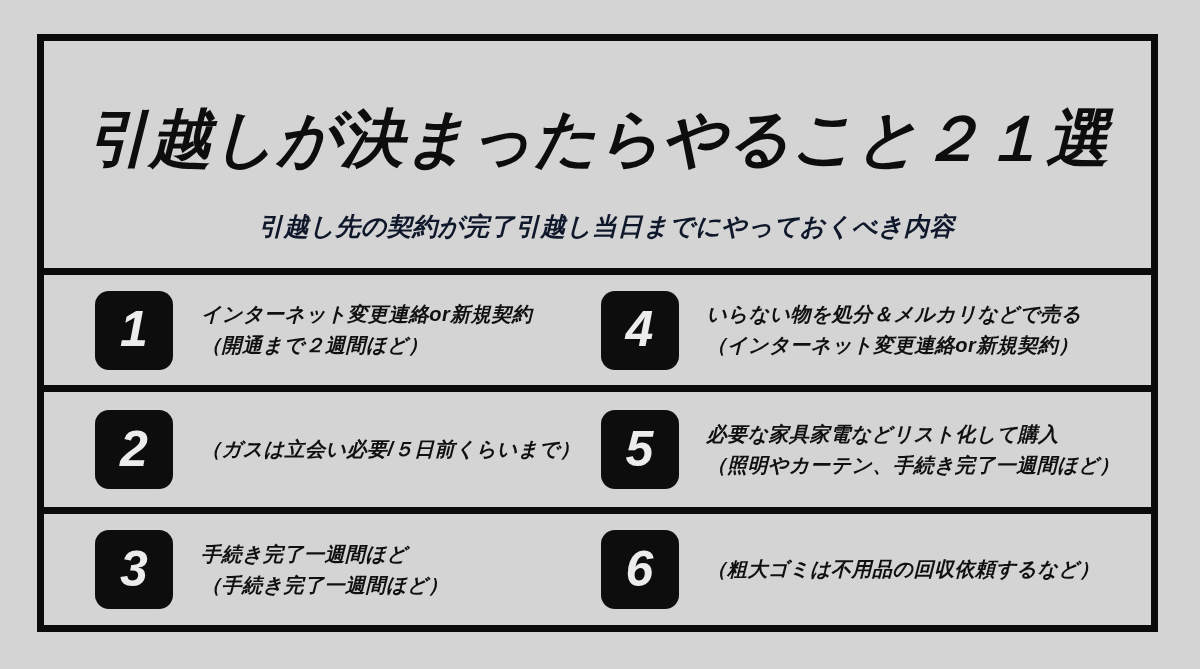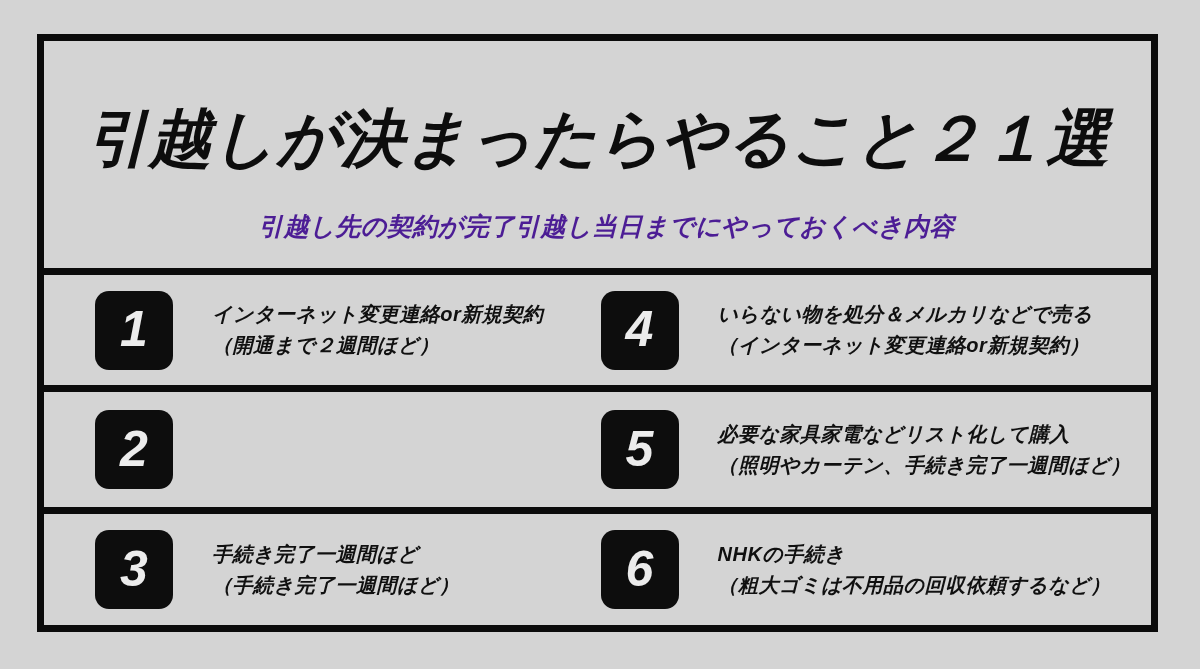--- a/index.html
+++ b/index.html
@@ -37,21 +37,21 @@
     font-weight: 900;
     letter-spacing: 0px;
     color: #0d0d0d;
     white-space: nowrap;
   }
   .card-subtitle {
     font-size: 25px;
     line-height: 1;
     font-weight: 700;
     letter-spacing: 0.5px;
-    color: #4c1d95;
+    color: #0f172a;
     white-space: nowrap;
     margin-left: 18px;
   }
   .task-row {
     display: flex;
     border-bottom: 7px solid #0b0b0b;
   }
   .task-row.r1 { height: 117px; }
   .task-row.r2 { height: 122px; }
   .task-row.r3 { height: 111px; border-bottom: none; }
@@ -70,21 +70,21 @@
     display: flex;
     align-items: center;
     justify-content: center;
     color: #ececec;
     font-size: 50px;
     font-weight: 700;
     line-height: 1;
     padding-bottom: 2px;
   }
   .task-text {
-    margin-left: 39px;
+    margin-left: 28px;
     font-size: 20px;
     font-weight: 700;
     line-height: 31px;
     letter-spacing: 0.5px;
     color: #101010;
     white-space: nowrap;
   }
 </style>
 </head>
 <body>
@@ -110,20 +110,21 @@
         <div>いらない物を処分＆メルカリなどで売る</div>
         <div>（インターネット変更連絡or新規契約）</div>
       </div>
     </div>
   </div>
 
   <div class="task-row r2">
     <div class="task-item left-col">
       <div class="num-badge">2</div>
       <div class="task-text">
+        <div>（ガスは立会い必要/５日前くらいまで）</div>
       </div>
     </div>
     <div class="task-item right-col">
       <div class="num-badge">5</div>
       <div class="task-text">
         <div>必要な家具家電などリスト化して購入</div>
         <div>（照明やカーテン、手続き完了一週間ほど）</div>
       </div>
     </div>
   </div>
@@ -132,19 +133,18 @@
     <div class="task-item left-col">
       <div class="num-badge">3</div>
       <div class="task-text">
         <div>手続き完了一週間ほど</div>
         <div>（手続き完了一週間ほど）</div>
       </div>
     </div>
     <div class="task-item right-col">
       <div class="num-badge">6</div>
       <div class="task-text">
-        <div>NHKの手続き</div>
         <div>（粗大ゴミは不用品の回収依頼するなど）</div>
       </div>
     </div>
   </div>
 
 </div>
 
 </body></html>

